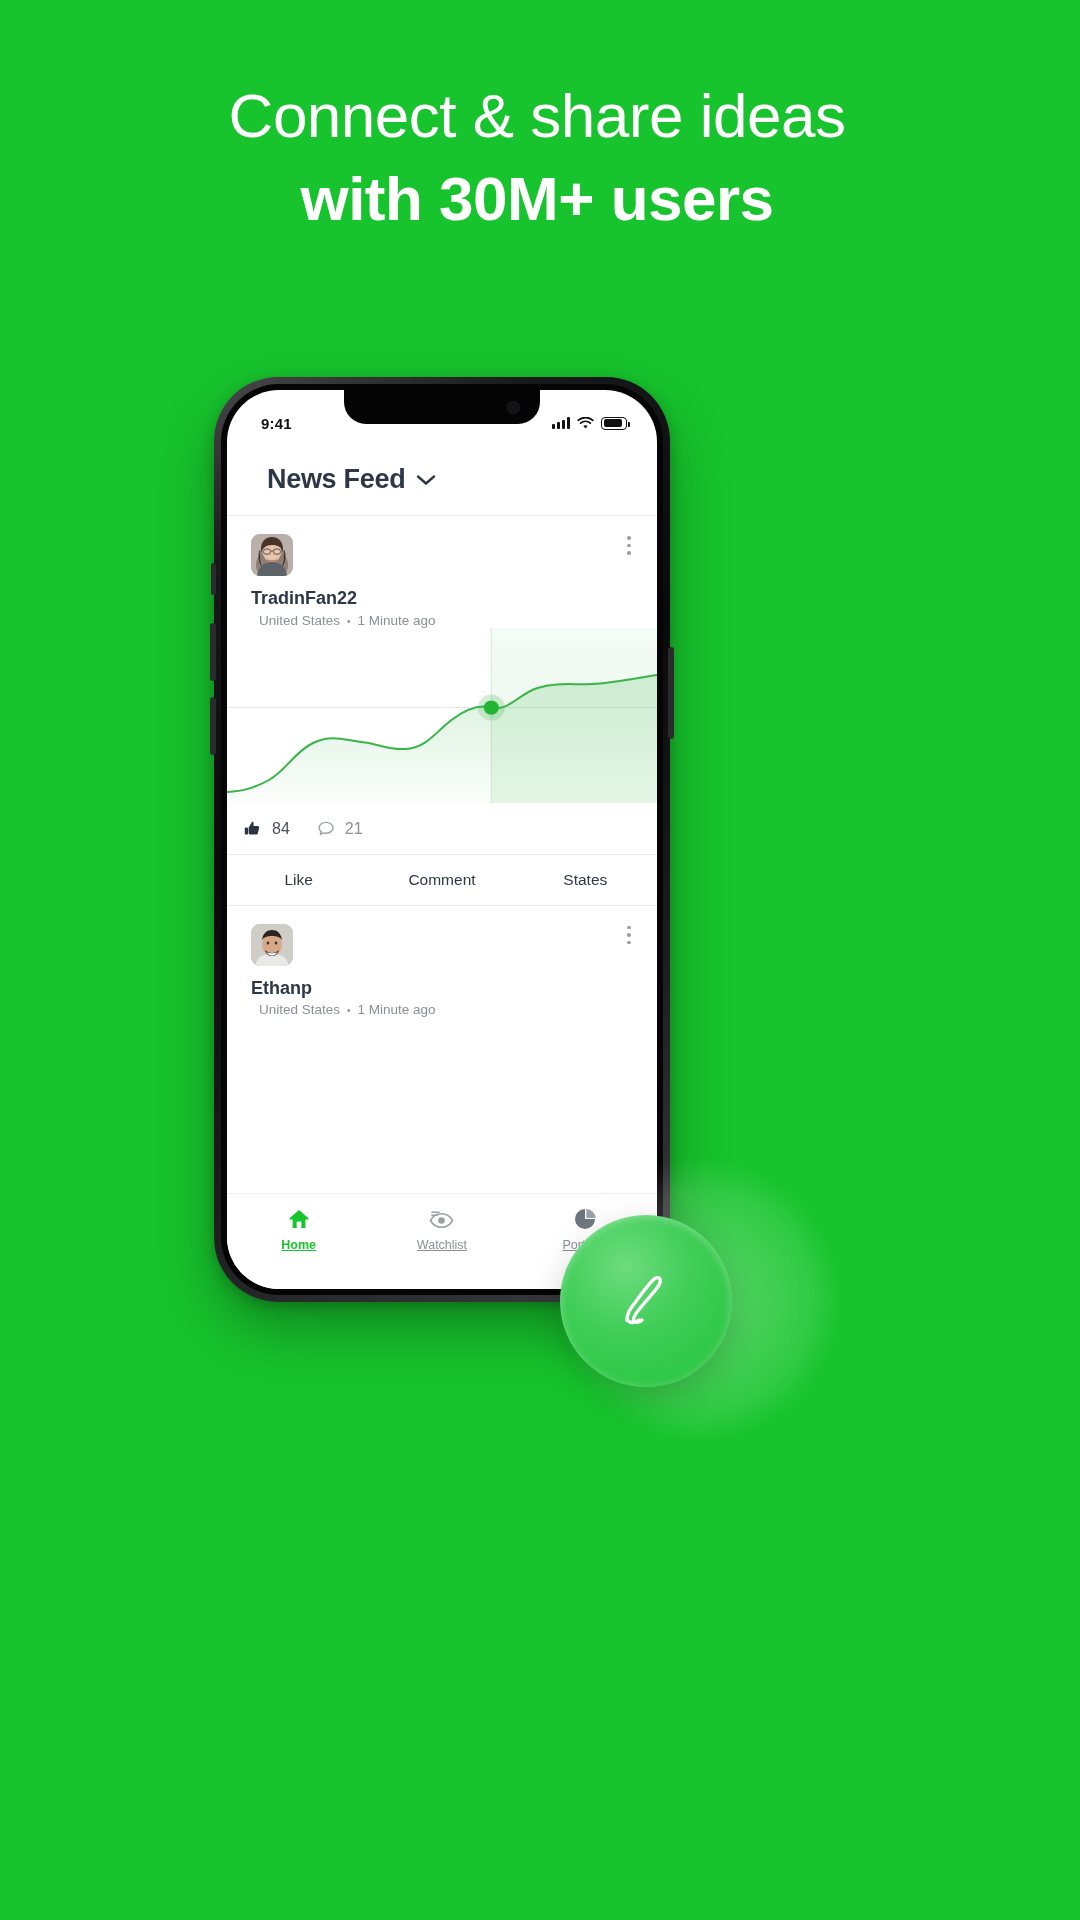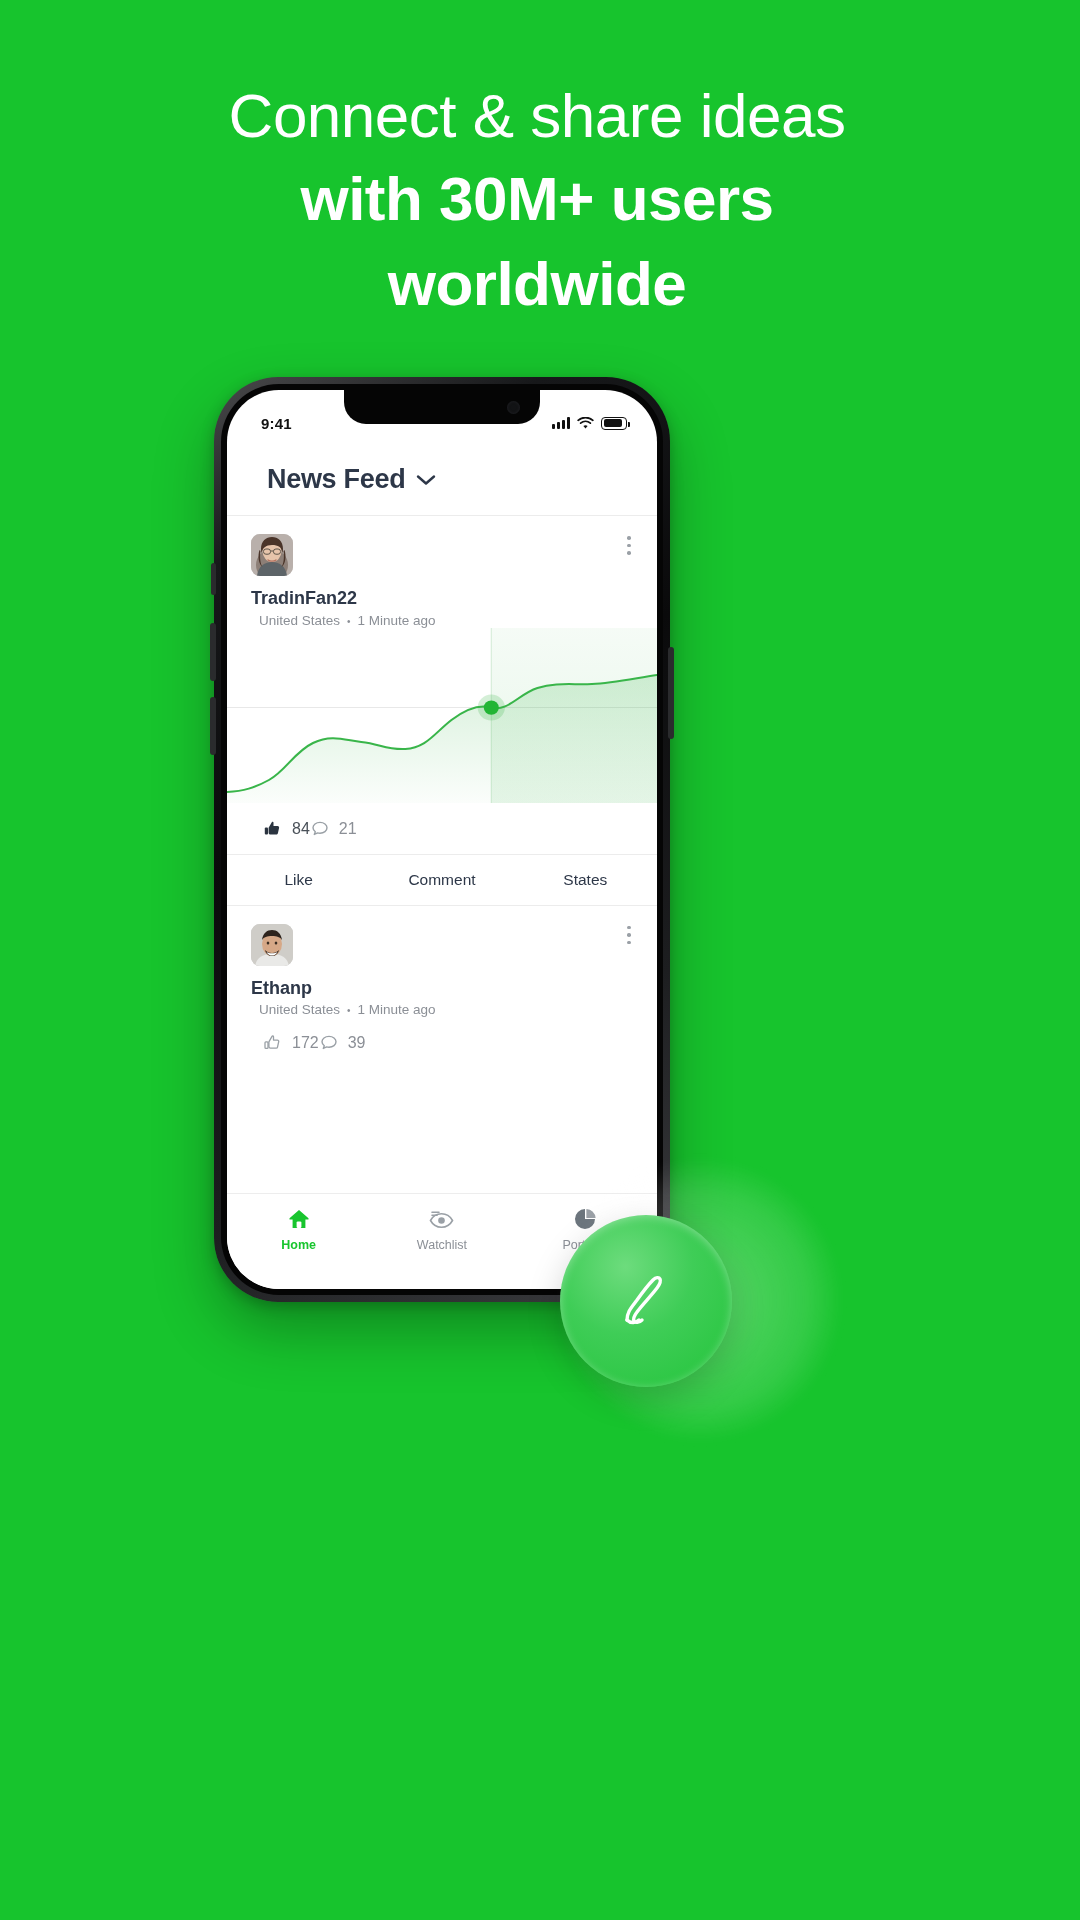--- a/index.html
+++ b/index.html
@@ -130,22 +130,22 @@
     padding:14px 24px 18px 24px;
     font-size:17px; line-height:1.42; color:#3a4149;
   }
 
   
   .chart { position:relative; height:175px; width:100%; background:#fff; }
   .chart svg { display:block; width:100%; height:100%; }
 
   
   .engage {
-    display:flex; align-items:center; 
-    padding:16px 24px 15px 36px;
+    display:flex; align-items:center; gap:26px;
+    padding:16px 24px 15px 16px;
   }
   .eng-item { display:flex; align-items:center; gap:9px; font-size:16px; color:#4a5159; }
   .eng-item.muted { color:#8b8f96; }
   .eng-item svg { display:block; }
 
   .actions {
     display:flex; border-top:1px solid #ececec;
     padding:16px 0 16px 0;
   }
   .act {
@@ -154,21 +154,21 @@
 
   
   .bottomnav {
     position:absolute; left:0; right:0; bottom:0; height:96px;
     background:#fff; border-top:1px solid #ededed;
     display:flex; align-items:flex-start; padding-top:12px;
     z-index:15;
   }
   .nav-item { flex:1; text-align:center; }
   .nav-item .ico { height:26px; display:flex; align-items:center; justify-content:center; }
-  .nav-item .lbl { font-size:12.5px; margin-top:6px; color:#8b8f96; }
+  .nav-item .lbl { font-size:12.5px; margin-top:6px; color:#8b8f96;text-decoration:underline; }
   .nav-item.active .lbl { color:#18C52E; font-weight:600; }
 
   
   .fab-glow {
     position:absolute; left:560px; top:1160px;
     width:280px; height:280px; border-radius:50%;
     background:radial-gradient(circle at 50% 50%, rgba(255,255,255,0.30) 0%, rgba(255,255,255,0.12) 55%, rgba(255,255,255,0) 72%);
     filter:blur(6px);
     z-index:40; pointer-events:none;
   }
@@ -181,21 +181,20 @@
     z-index:45;
   }
   .fab svg { display:block; }
 </style>
 </head>
 <body>
 
 <div class="headline">
   <div class="l1">Connect &amp; share ideas</div>
   <div class="l2">with 30M+ users</div>
-  <div class="l2">worldwide</div>
 </div>
 
 <div class="phone-wrap">
   <div class="phone-frame">
     <div class="btn-side btn-mute"></div>
     <div class="btn-side btn-volup"></div>
     <div class="btn-side btn-voldn"></div>
     <div class="btn-side btn-power"></div>
 
     <div class="phone-inner">
@@ -330,35 +329,20 @@
                   <span>United States</span><span class="dot">•</span><span>1 Minute ago</span>
                 </div>
               </div>
               <div class="kebab">
                   <i></i>
                   <i></i>
                   <i></i>
                 </div>
             </div>
 
-            <div class="engage">
-              <div class="eng-item muted">
-                <svg width="20" height="20" viewBox="0 0 20 20">
-                  <path d="M5.9 8.9l3.1-5.5c.4-.7 1.5-.5 1.5.3v3.4h4c.8 0 1.4.8 1.2 1.6l-1.2 5.4c-.1.6-.7 1.1-1.4 1.1H7.5c-.9 0-1.6-.7-1.6-1.6z" fill="none" stroke="#9aa0a6" stroke-width="1.3" stroke-linejoin="round"></path>
-                  <rect x="2" y="8.8" width="3" height="6.6" rx="0.9" fill="none" stroke="#9aa0a6" stroke-width="1.3"></rect>
-                </svg>
-                <span>172</span>
-              </div>
-              <div class="eng-item muted">
-                <svg width="20" height="20" viewBox="0 0 20 20">
-                  <path d="M10 3.4c4 0 7 2.4 7 5.4s-3 5.4-7 5.4c-.8 0-1.6-.1-2.3-.3l-3.4 1.5 1-2.6C4 11.8 3 10.4 3 8.8c0-3 3-5.4 7-5.4z" fill="none" stroke="#9aa0a6" stroke-width="1.4" stroke-linejoin="round"></path>
-                </svg>
-                <span>39</span>
-              </div>
-            </div>
           </div>
 
         </div>
 
         <div class="bottomnav">
           <div class="nav-item active">
             <div class="ico">
               <svg width="26" height="24" viewBox="0 0 26 24">
                 <path d="M13 3L3.5 11.2v1.4h3.1V21h12.8v-8.4h3.1v-1.4z" fill="#18C52E"></path>
                 <rect x="10.6" y="14.4" width="4.8" height="6.6" rx="1.2" fill="#ffffff"></rect>

